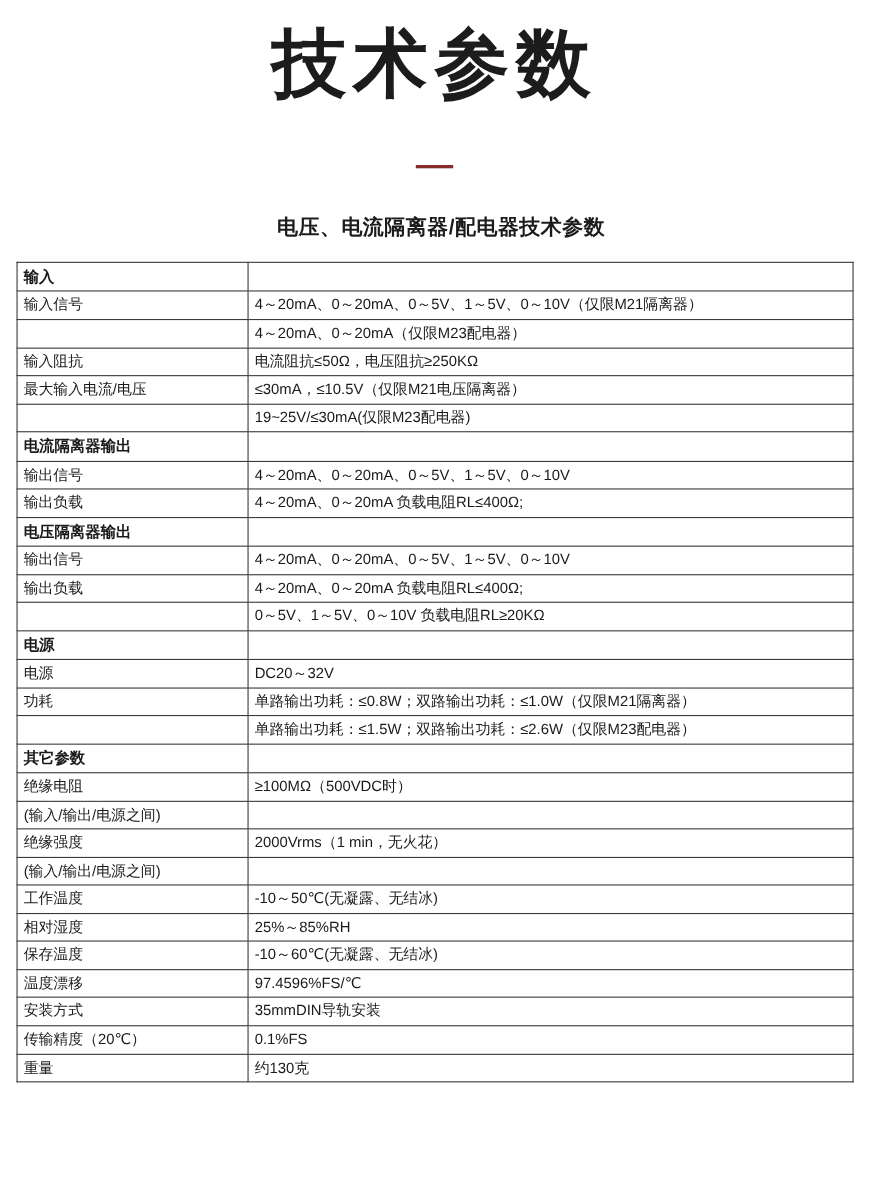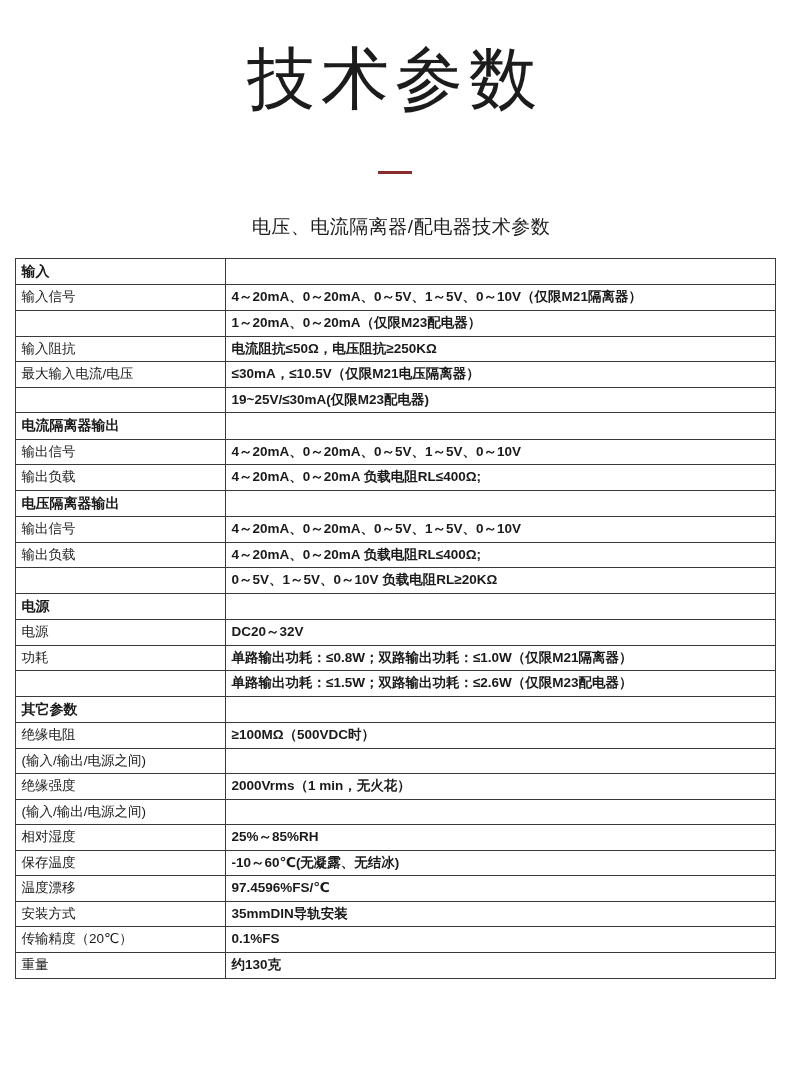--- a/index.html
+++ b/index.html
@@ -18,43 +18,43 @@
   }
   .page {
     width: 790px;
     height: 1087px;
     padding: 0;
     position: relative;
   }
   .main-title {
     text-align: center;
     font-size: 68px;
-    font-weight: normal;
+    font-weight: bold;
     letter-spacing: 6px;
     color: #1c1c1c;
     margin: 0;
-    padding-top: 40px;
+    padding-top: 20px;
     line-height: 1.15;
     font-family: "DejaVu Sans", "Liberation Sans", sans-serif;
   }
   .divider-wrap {
     text-align: center;
     margin-top: 42px;
     margin-bottom: 0;
   }
   .divider {
     display: inline-block;
     width: 34px;
     height: 3px;
     background: #8a2b2b;
   }
   .sub-title {
     text-align: center;
     font-size: 19px;
-    font-weight: normal;
+    font-weight: bold;
     color: #1c1c1c;
     margin-top: 36px;
     margin-bottom: 18px;
     letter-spacing: 0.5px;
     padding-left: 12px;
   }
   table.spec {
     border-collapse: collapse;
     width: 760px;
     margin: 0 auto;
@@ -68,21 +68,20 @@
     line-height: 1.45;
     height: 23px;
   }
   td.label {
     width: 210px;
     padding-left: 14px;
   }
   td.value {
     width: 550px;
     padding-left: 8px;
-    font-weight: bold;
   }
   td.section {
     font-weight: bold;
     padding-left: 10px;
     font-size: 14px;
   }
   td.indentlabel {
     padding-left: 22px;
     margin-left: 14px;
   }
@@ -109,21 +108,21 @@
         <tr class="tall">
           <td class="label section">输入</td>
           <td class="value"></td>
         </tr>
         <tr>
           <td class="label indentlabel">输入信号</td>
           <td class="value">4～20mA、0～20mA、0～5V、1～5V、0～10V（仅限M21隔离器）</td>
         </tr>
         <tr>
           <td class="label indentlabel"></td>
-          <td class="value">1～20mA、0～20mA（仅限M23配电器）</td>
+          <td class="value">4～20mA、0～20mA（仅限M23配电器）</td>
         </tr>
         <tr>
           <td class="label indentlabel">输入阻抗</td>
           <td class="value">电流阻抗≤50Ω，电压阻抗≥250KΩ</td>
         </tr>
         <tr>
           <td class="label indentlabel">最大输入电流/电压</td>
           <td class="value">≤30mA，≤10.5V（仅限M21电压隔离器）</td>
         </tr>
         <tr>
@@ -188,20 +187,24 @@
         </tr>
         <tr>
           <td class="label plainlabel">绝缘强度</td>
           <td class="value">2000Vrms（1 min，无火花）</td>
         </tr>
         <tr>
           <td class="label plainlabel">(输入/输出/电源之间)</td>
           <td class="value"></td>
         </tr>
         <tr>
+          <td class="label plainlabel">工作温度</td>
+          <td class="value">-10～50℃(无凝露、无结冰)</td>
+        </tr>
+        <tr>
           <td class="label plainlabel">相对湿度</td>
           <td class="value">25%～85%RH</td>
         </tr>
         <tr>
           <td class="label plainlabel">保存温度</td>
           <td class="value">-10～60℃(无凝露、无结冰)</td>
         </tr>
         <tr>
           <td class="label plainlabel">温度漂移</td>
           <td class="value">97.4596%FS/℃</td>

